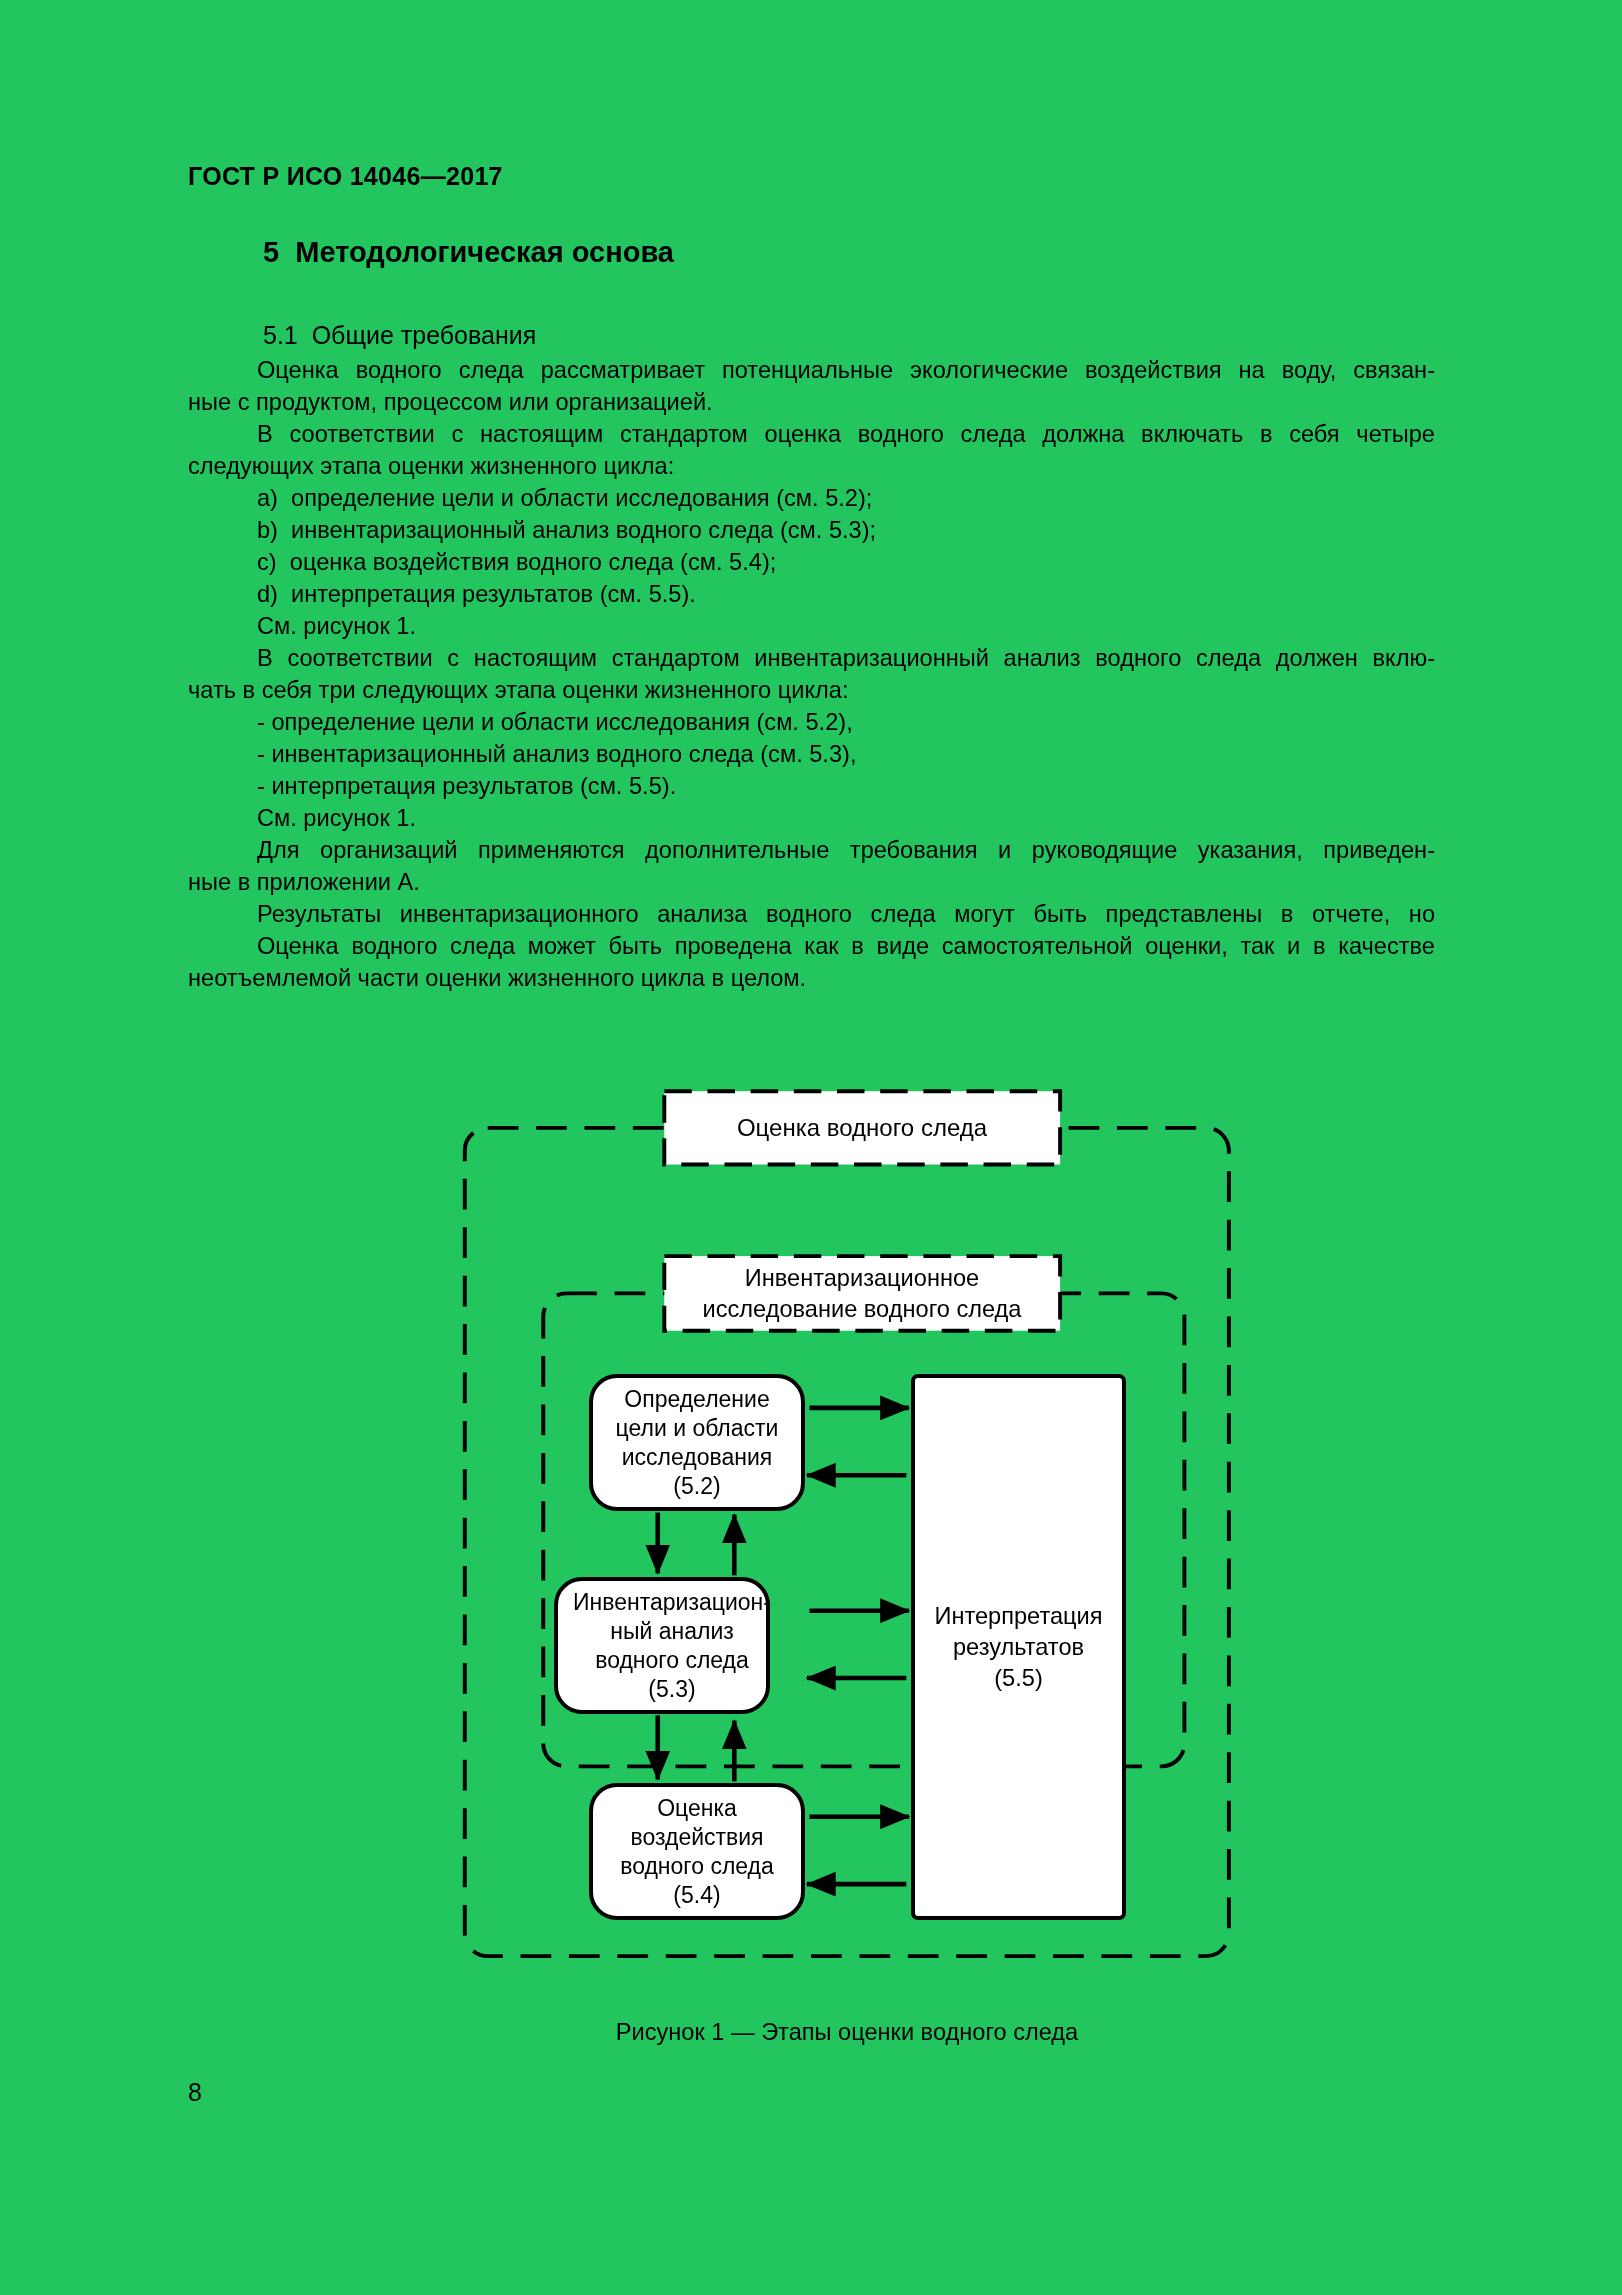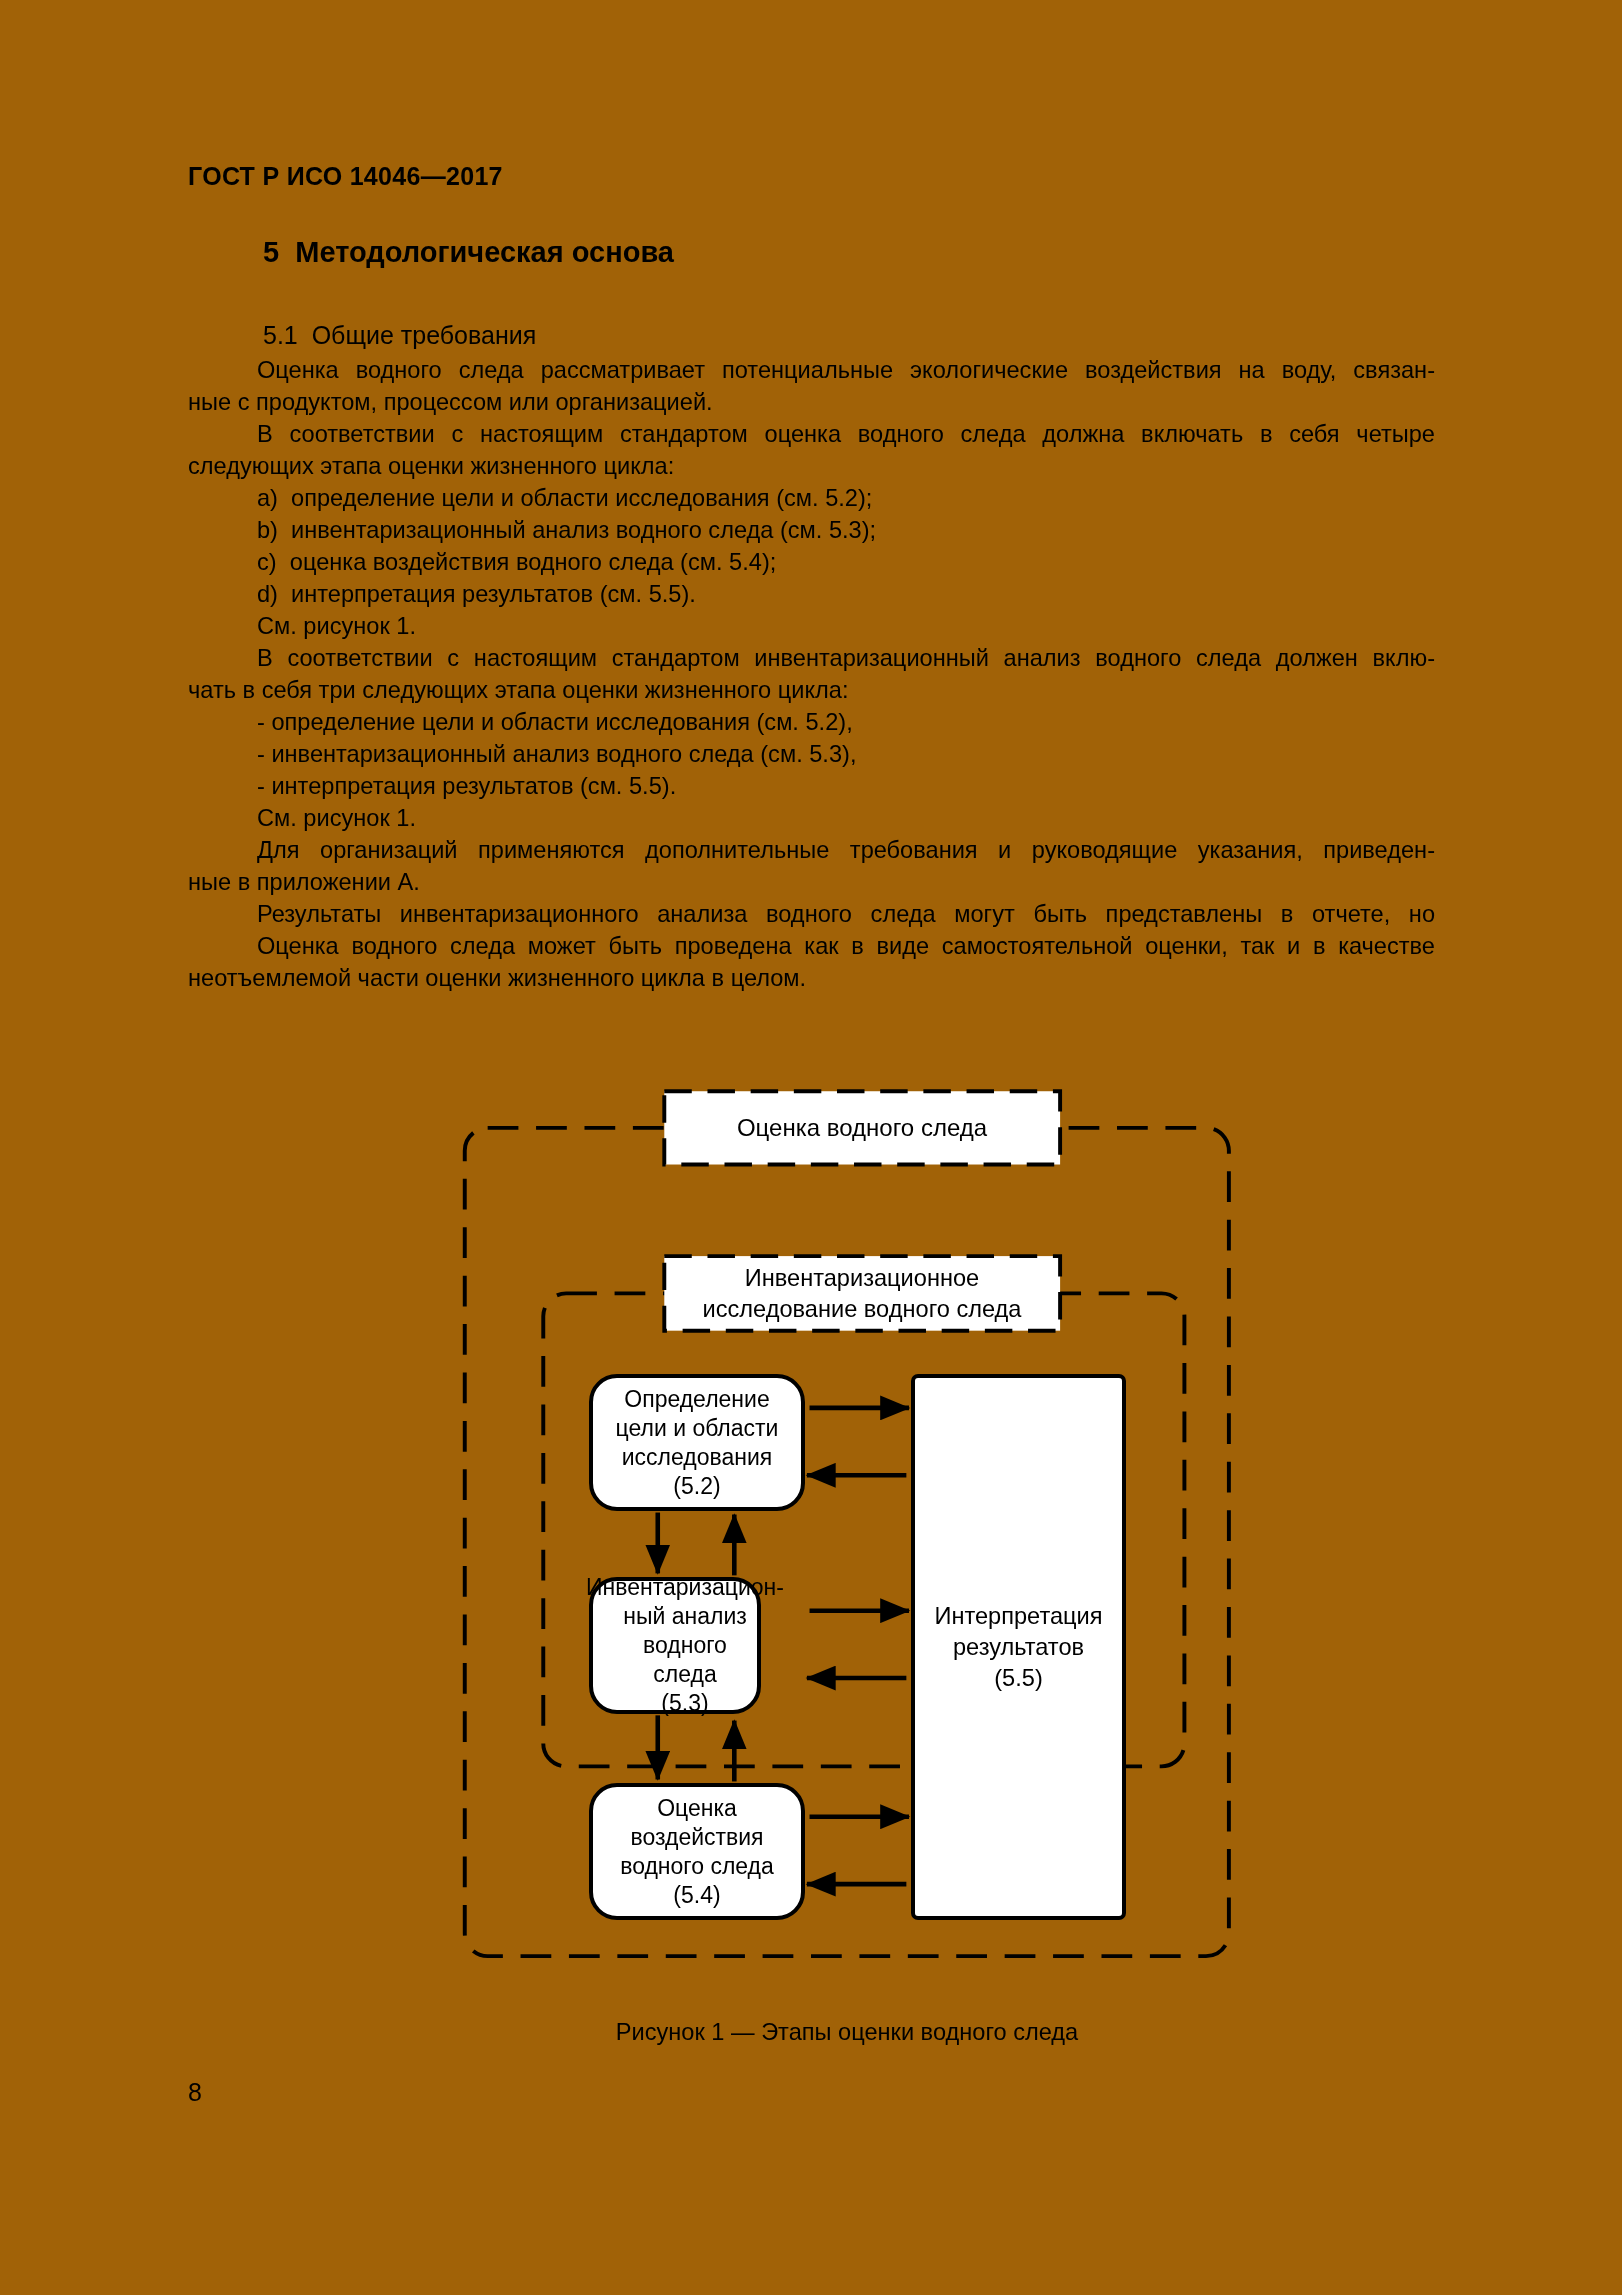--- a/index.html
+++ b/index.html
@@ -1,19 +1,19 @@
 <!DOCTYPE html>
 <html lang="ru" style="font-size:10.5px"><head>
 <meta charset="utf-8">
 <style>
   html,body{margin:0;padding:0;background:#888;}
   #page{
     position:relative;
     width:1623px;height:2295px;
-    background:#a16207;
+    background:#22c55e;
     font-family:"Liberation Sans","DejaVu Sans",sans-serif;
     color:#000;
     overflow:hidden;
   }
   .abs{position:absolute;}
   .hdr{left:188px;top:162px;font-size:25px;font-weight:bold;letter-spacing:0.3px;}
   .sec-title{left:263px;top:236px;font-size:29px;font-weight:bold;}
   .sub-title{left:263px;top:321px;font-size:25px;font-weight:normal;}
   .bodytext{left:188px;top:354px;width:1247px;}
   .ln{height:32px;line-height:32px;font-size:23.6px;white-space:normal;}
@@ -25,21 +25,21 @@
     text-align:center;background:transparent;
   }
   #top-label{left:664px;top:1091px;width:396px;height:73px;font-size:24px;}
   #inv-label{left:664px;top:1256px;width:396px;height:75px;font-size:23.6px;line-height:31px;}
   .sbox{
     box-sizing:border-box;background:#fff;border:4.6px solid #000;border-radius:28px;
     display:flex;flex-direction:column;align-items:center;justify-content:center;
     text-align:center;font-size:23px;line-height:29px;
   }
   #b52{left:589px;top:1374px;width:216px;height:137px;}
-  #b53{left:589px;top:1577px;width:172px;height:137px;padding-left:20px;}
+  #b53{left:554px;top:1577px;width:216px;height:137px;padding-left:20px;}
   #b54{left:589px;top:1783px;width:216px;height:137px;}
   #b55{left:911px;top:1374px;width:215px;height:546px;border-radius:7px;font-size:23.6px;line-height:31px;}
   .caption{left:465px;top:2019px;width:764px;text-align:center;font-size:23.6px;}
   .pageno{left:188px;top:2078px;font-size:25px;}
 </style>
 </head>
 <body>
 
 <div id="page">
 

